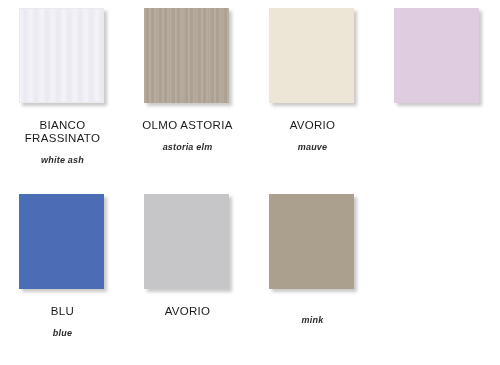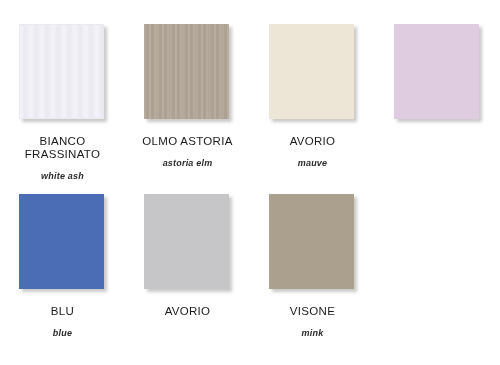--- a/index.html
+++ b/index.html
@@ -24,21 +24,21 @@
     box-sizing: border-box;
   }
 
   .swatch-row {
     display: flex;
     flex-direction: row;
     width: 100%;
     height: 182px;
     box-sizing: border-box;
   }
-  .swatch-row.row-top    { padding-top: 24px; }
+  .swatch-row.row-top    { padding-top: 8px; }
   .swatch-row.row-bottom { padding-top: 12px; }
 
   .swatch-cell {
     width: 125px;
     display: flex;
     flex-direction: column;
     align-items: center;
     box-sizing: border-box;
   }
 
@@ -190,20 +190,19 @@
       <div class="label-block">
         <span class="name-it">AVORIO</span>
       </div>
     </div>
 
     <div class="swatch-cell">
       <div class="chip-wrap">
         <div class="chip" style="background-color: rgb(171, 160, 142);"></div>
       </div>
       <div class="label-block">
-        <span class="name-it">VISONE</span>
         <span class="name-en">mink</span>
       </div>
     </div>
 
   </div>
 
 </div>
 
 </body></html>

